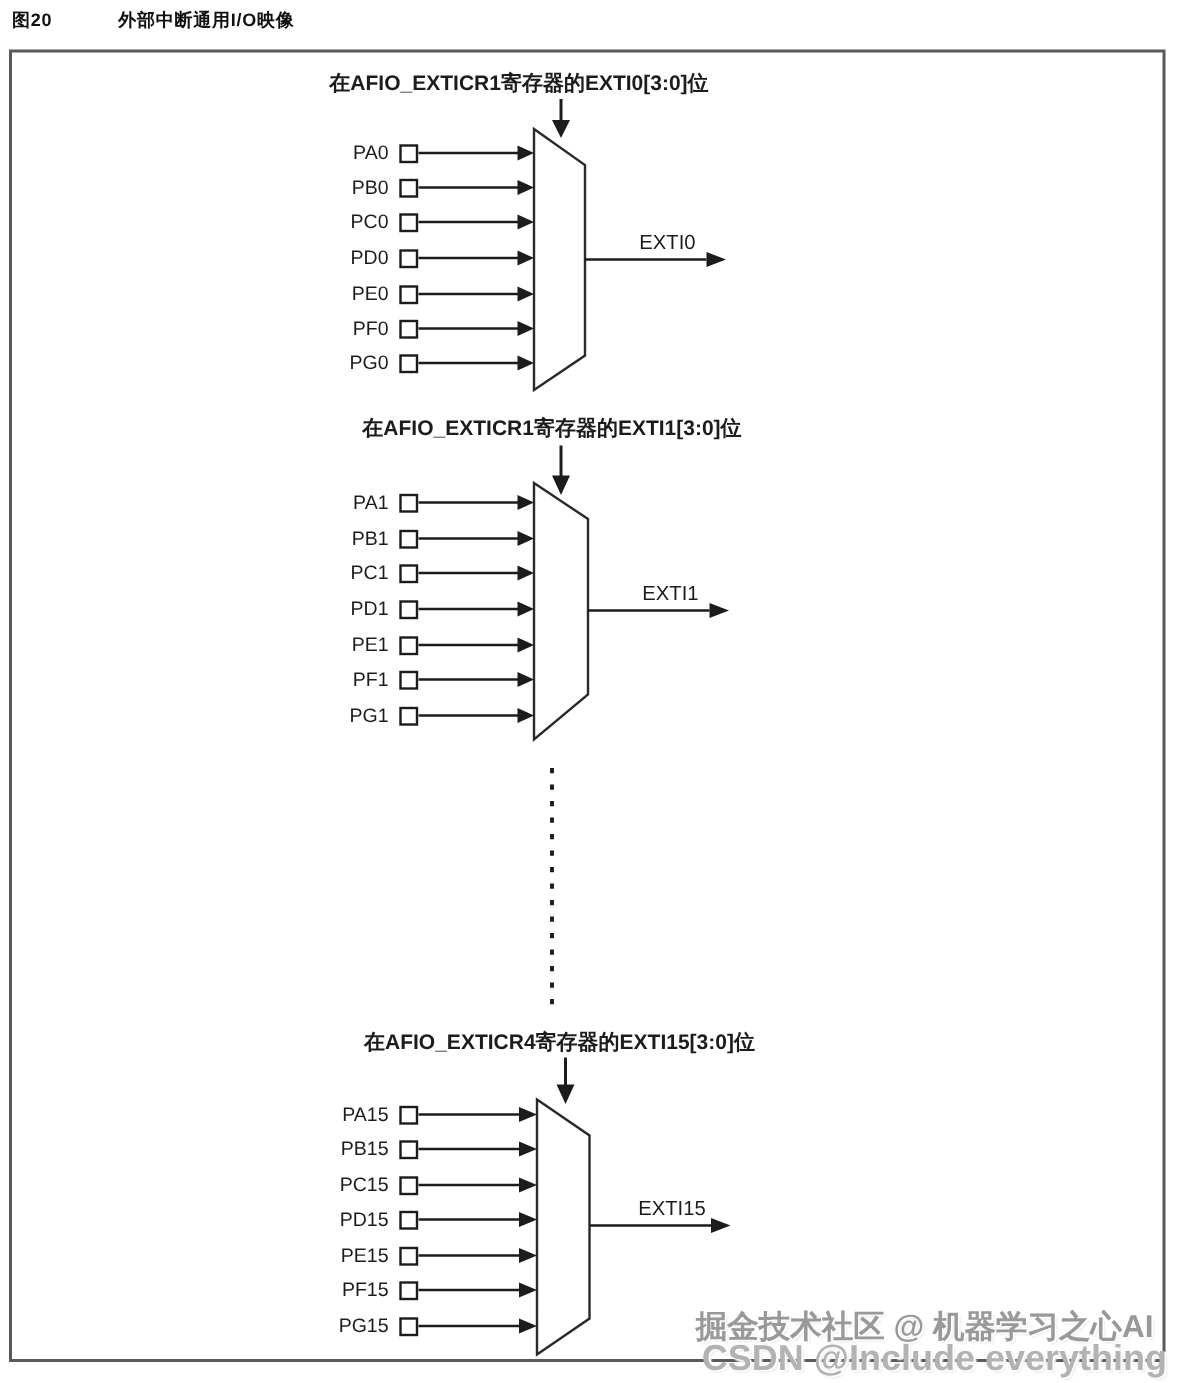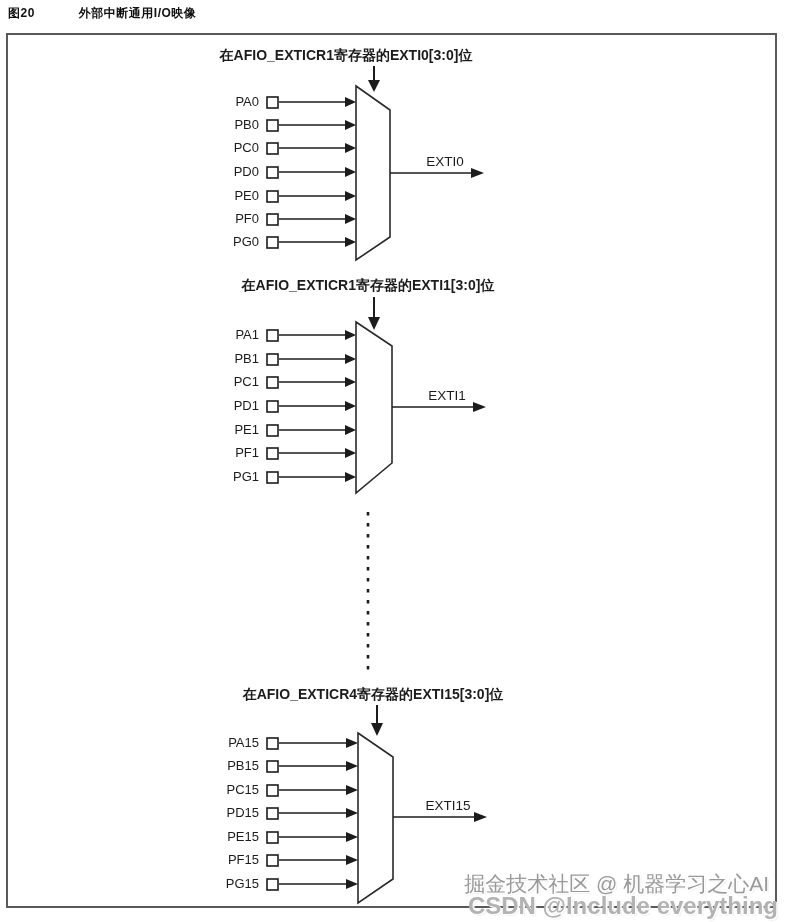--- a/index.html
+++ b/index.html
@@ -15,21 +15,21 @@
   .frame{
     position:absolute;left:6px;top:33px;width:771px;height:875px;
     border:2px solid #5a5a5a;box-sizing:border-box;background:transparent;
   }
   svg.diagram{position:absolute;left:0;top:0;}
   svg text{font-family:"Liberation Sans",sans-serif;fill:#1c1c1c;}
   text.hdr{font-size:14px;font-weight:bold;}
   text.port{font-size:13px;}
   text.out{font-size:13.5px;}
   .wm{position:absolute;white-space:nowrap;text-shadow:1px 1px 0 #ffffff,2px 2px 1px #f2f2f2;}
-  .wm1{right:17px;top:870px;font-size:21px;font-weight:normal;color:#999999;}
+  .wm1{right:17px;top:870px;font-size:21px;font-weight:bold;color:#999999;}
   .wm2{right:8px;top:892px;font-size:24px;font-weight:bold;color:#b3b3b3;}
 </style>
 </head>
 <body>
 
 <div class="fig-title">
   <span class="num">图20</span><span>外部中断通用I/O映像</span>
 </div>
 
 <div class="frame"></div>

